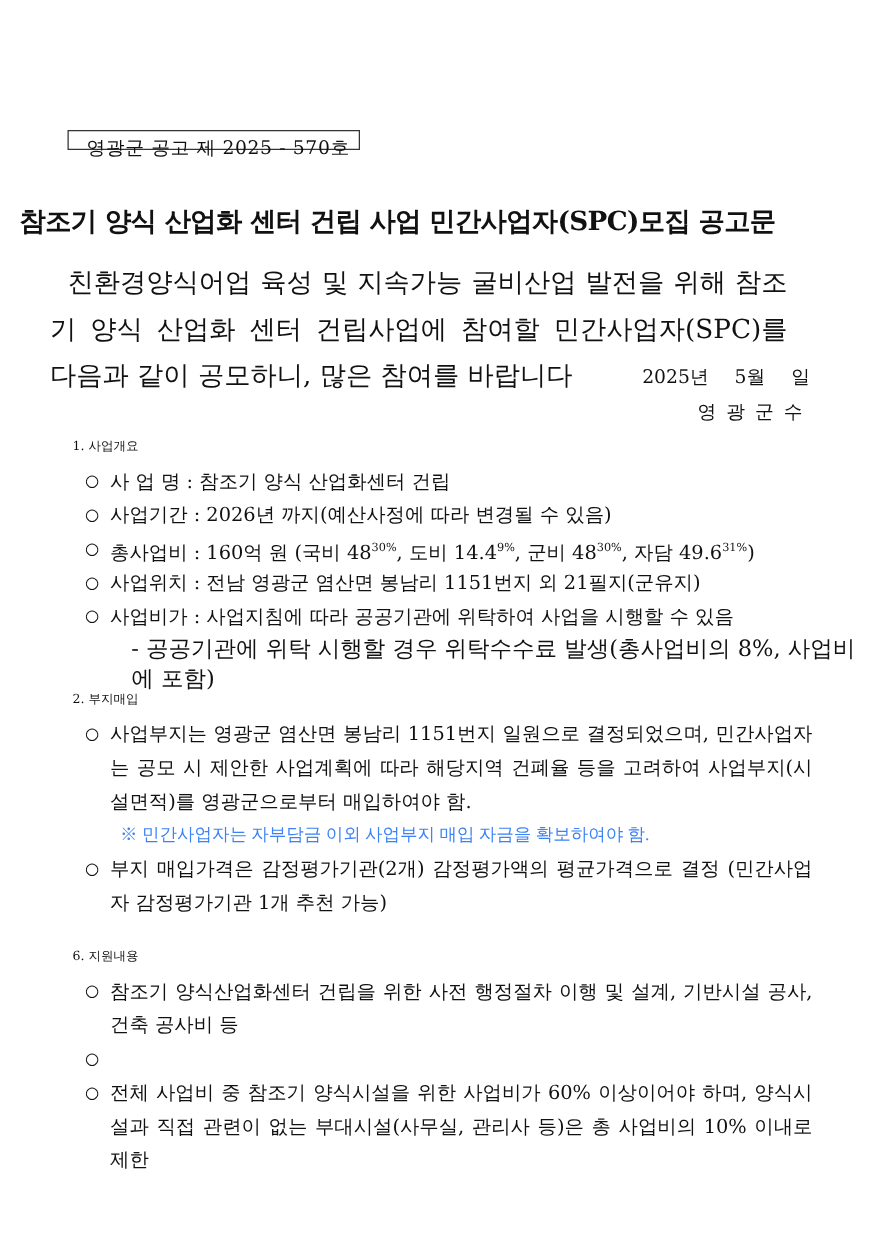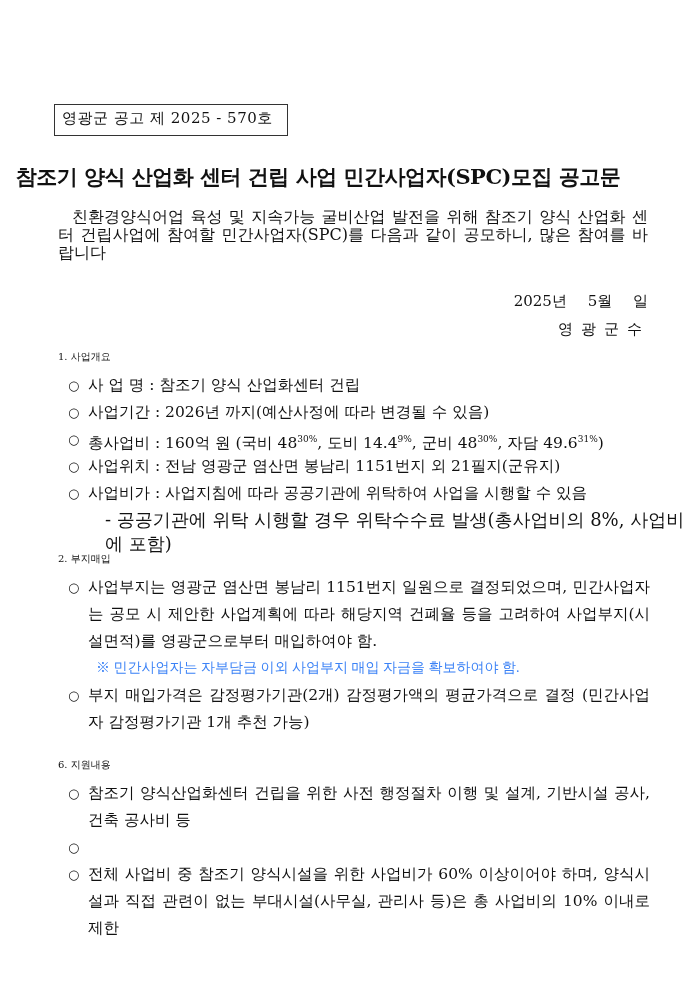--- a/index.html
+++ b/index.html
@@ -2,31 +2,31 @@
 <html><head>
 <meta charset="utf-8">
 <style>
   html, body { margin: 0; padding: 0; background: #ffffff; }
   body {
     width: 700px; height: 990px; position: relative; overflow: hidden;
     font-family: "DejaVu Serif", "Liberation Serif", serif;
     color: #111111;
   }
   .notice-box {
-    position: absolute; left: 54px; top: 104px; width: 234px; height: 32px;
+    position: absolute; left: 54px; top: 104px; width: 234px; height: 16px;
     border: 1px solid #333; box-sizing: border-box;
-    font-size: 15px; line-height: 26px; padding-left: 7px; letter-spacing: 0.5px;
+    font-size: 15px; line-height: 26px; padding-left: 7px; letter-spacing: 0.5px; text-align: center;
   }
   .title {
     position: absolute; left: 0; width: 636px; top: 163px; text-align: center;
     font-size: 21px; font-weight: bold; letter-spacing: -0.5px;
   }
   .intro {
-    position: absolute; left: 58px; top: 208px; width: 590px;
-    font-size: 16px; line-height: 18px; text-align: justify; text-indent: 14px;
+    position: absolute; left: 40px; top: 208px; width: 590px;
+    font-size: 21px; line-height: 37px; text-align: justify; text-indent: 14px;
   }
   .date { position: absolute; right: 52px; top: 292px; font-size: 15px; word-spacing: 16px; }
   .signer { position: absolute; right: 50px; top: 320px; font-size: 15px; letter-spacing: 8px; }
   .sec-head { position: absolute; left: 58px; font-size: 10px; font-weight: normal; }
   .item {
     position: absolute; left: 68px; width: 582px; font-size: 15.5px; line-height: 27px;
     padding-left: 20px; box-sizing: border-box; text-align: justify;
   }
   .item .bullet {
     position: absolute; left: 0; top: 0; font-size: 13px; line-height: 27px;

